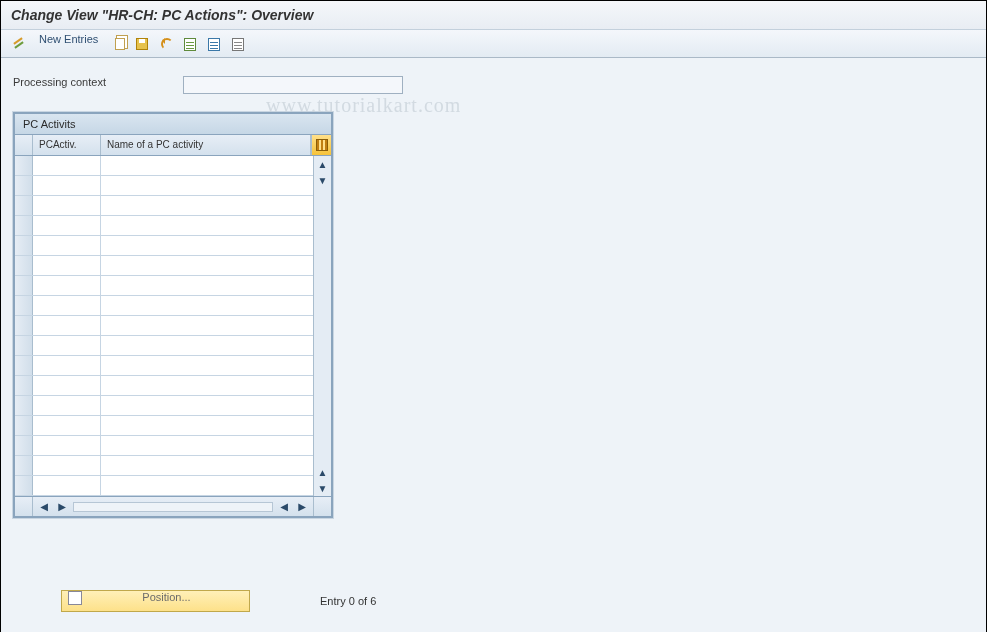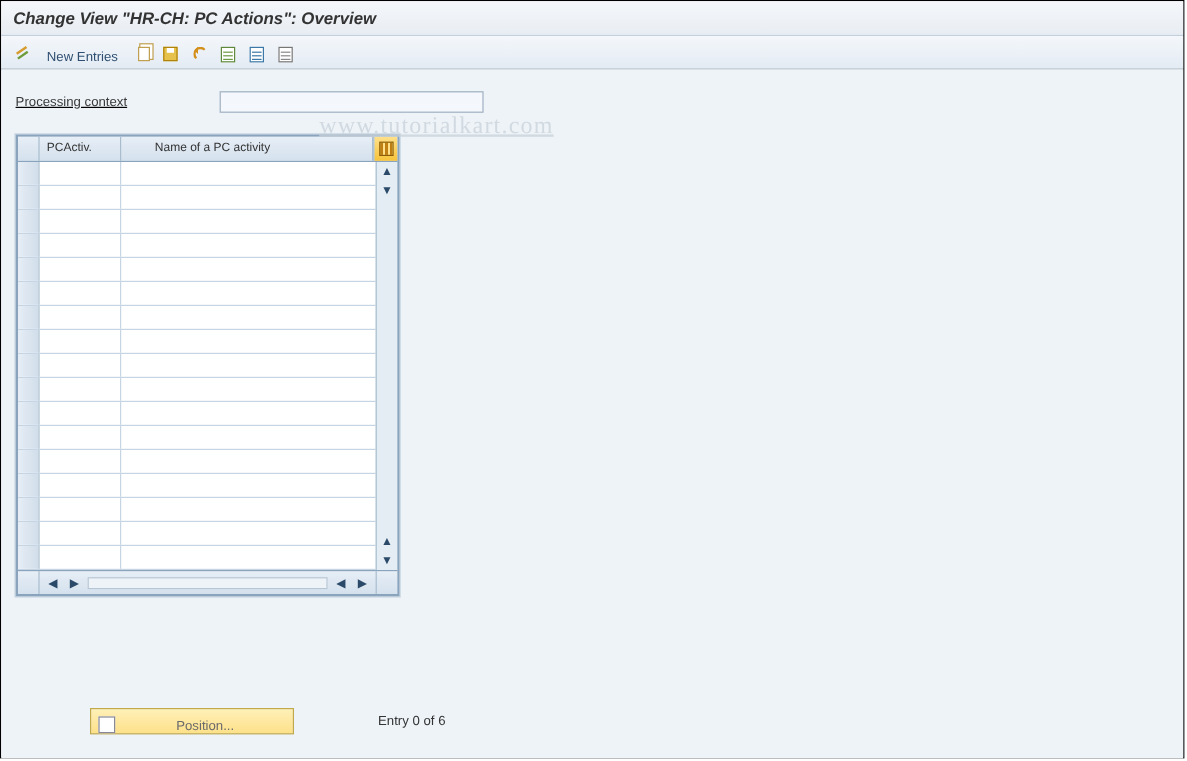--- a/index.html
+++ b/index.html
@@ -19,21 +19,21 @@
     font-size: 14px;
     font-style: italic;
     font-weight: bold;
     color: #333;
   }
   .toolbar {
     background: linear-gradient(#f4f7fb, #e3ebf3);
     border-bottom: 1px solid #aab9c7;
     padding: 3px 8px;
     display: flex;
-    align-items: flex-end;
+    align-items: flex-start;
     height: 28px;
     gap: 4px;
   }
   .toolbar .btn {
     display: inline-flex; align-items: center; justify-content: center;
     min-width: 20px; height: 20px;
     cursor: pointer;
   }
   .toolbar .text-btn {
     font-size: 11px; color: #2f4f72; padding: 0 6px;
@@ -63,21 +63,21 @@
   }
   .ico-sheet { width:12px; height:13px; background:#fff; border:1px solid #5f8a3c; position:relative; top:1px;}
   .ico-sheet .r1,.ico-sheet .r2,.ico-sheet .r3{position:absolute;left:1px;right:1px;height:1px;background:#6a9a42;}
   .ico-sheet .r1{top:3px}.ico-sheet .r2{top:6px}.ico-sheet .r3{top:9px}
   .ico-sheet.alt { border-color:#3b78a8 }
   .ico-sheet.alt .r1,.ico-sheet.alt .r2,.ico-sheet.alt .r3{background:#3b78a8}
   .ico-sheet.alt2 { border-color:#777 }
   .ico-sheet.alt2 .r1,.ico-sheet.alt2 .r2,.ico-sheet.alt2 .r3{background:#888}
 
   .content { background:#eef3f8; height: calc(100% - 28px - 28px); padding: 10px 12px; position: relative; }
-  .field-row { display:flex; align-items:center; margin: 8px 0 18px 0; text-decoration: underline; }
+  .field-row { display:flex; align-items:flex-start; margin: 8px 0 18px 0; }
   .field-row label { width: 170px; color:#3a3a3a; font-size:11px; }
   .field-row input {
     width: 220px; height:18px;
     border:1px solid #9fb0c1; background:#f4f7fb;
     padding:1px 3px;
   }
 
   .table-wrap {
     width: 320px;
     border: 2px solid #8aa4bd;
@@ -87,21 +87,21 @@
   .table-title {
     background: linear-gradient(#d9e5f0,#c6d7e6);
     border-bottom:1px solid #8aa4bd;
     padding: 4px 8px;
     font-size:11px; color:#2a2a2a;
   }
   .grid-head { display:flex; background: linear-gradient(#e7eef6,#d4e1ed); border-bottom:1px solid #8aa4bd;}
   .grid-head .rowhead-col { width:18px; border-right:1px solid #a9bdce; height:20px; }
   .grid-head .h { height:20px; line-height:20px; padding:0 6px; color:#333; font-size:10px; border-right:1px solid #a9bdce; }
   .grid-head .h1 { width:68px; }
-  .grid-head .h2 { flex:1;margin-left:22px; }
+  .grid-head .h2 { flex:1; }
   .grid-head .cfg {
     width:20px; display:flex; align-items:center; justify-content:center; cursor:pointer;
     background: linear-gradient(#ffe08a,#f6c33a);
     border-left:1px solid #a9bdce;
   }
   .cfg .ico-cfg { width:12px; height:12px; background: repeating-linear-gradient(90deg,#c07f12 0 2px,#ffe08a 2px 4px); border:1px solid #8a5d08; }
 
   .grid-body-outer { display:flex; }
   .grid-body { flex:1; }
   .grid-row { display:flex; height:20px; border-bottom:1px solid #c6d5e3; }
@@ -130,40 +130,39 @@
   .varrow { font-size:10px; color:#2b4a69; cursor:pointer; width:14px; text-align:center; }
   .hscroll .track { flex:1; height:10px; background:#eef3f8; border:1px solid #b6c6d5; }
   .grid-footer .gap { width:18px; border-left:1px solid #a9bdce; height:100%; }
 
   .bottom-bar {
     position:absolute; left:0; right:0; bottom:0;
     padding:10px 12px 20px;
     display:flex; align-items:center;
   }
   .pos-btn {
-    margin-left: 62px;
-    width: 170px; height:22px;
-    display:flex; align-items:flex-end; gap:8px;
+    margin-left: 48px;
+    width: 189px; height:22px;
+    display:flex; align-items:flex-start; gap:8px;
     background: linear-gradient(#fff0b8,#fde18a);
     border:1px solid #c0a84b;
     cursor:pointer;
     padding: 0 6px;
     color:#6b6b6b;
   }
   .pos-btn .pico { width:14px; height:14px; background:#fff; border:1px solid #889; }
   .pos-btn .txt { flex:1; text-align:center; }
   .status { margin-left: 70px; color:#333; }
 
   .watermark {
     position:absolute; top: 36px; left:265px;
     font-size:20px; letter-spacing:1px;
     color: rgba(200,210,218,0.75);
     font-family: Georgia, 'Times New Roman', serif;
     pointer-events:none;
-    text-decoration:underline;
   }
 </style>
 </head>
 <body>
 
 <div class="outer">
 
   <div class="title-bar">Change View "HR-CH: PC Actions": Overview</div>
 
   <div class="toolbar">
@@ -207,20 +206,21 @@
 
   <div class="content">
     <div class="watermark">www.tutorialkart.com</div>
 
     <div class="field-row">
       <label>Processing context</label>
       <input type="text" value="" style="">
     </div>
 
     <div class="table-wrap">
+      <div class="table-title">PC Activits</div>
       <div class="grid-head">
         <div class="rowhead-col"></div>
         <div class="h h1">PCActiv.</div>
         <div class="h h2">Name of a PC activity</div>
         <div class="cfg">
             <span class="ico-cfg"></span>
           </div>
       </div>
       <div class="grid-body-outer">
         <div class="grid-body" id="grid-body">

